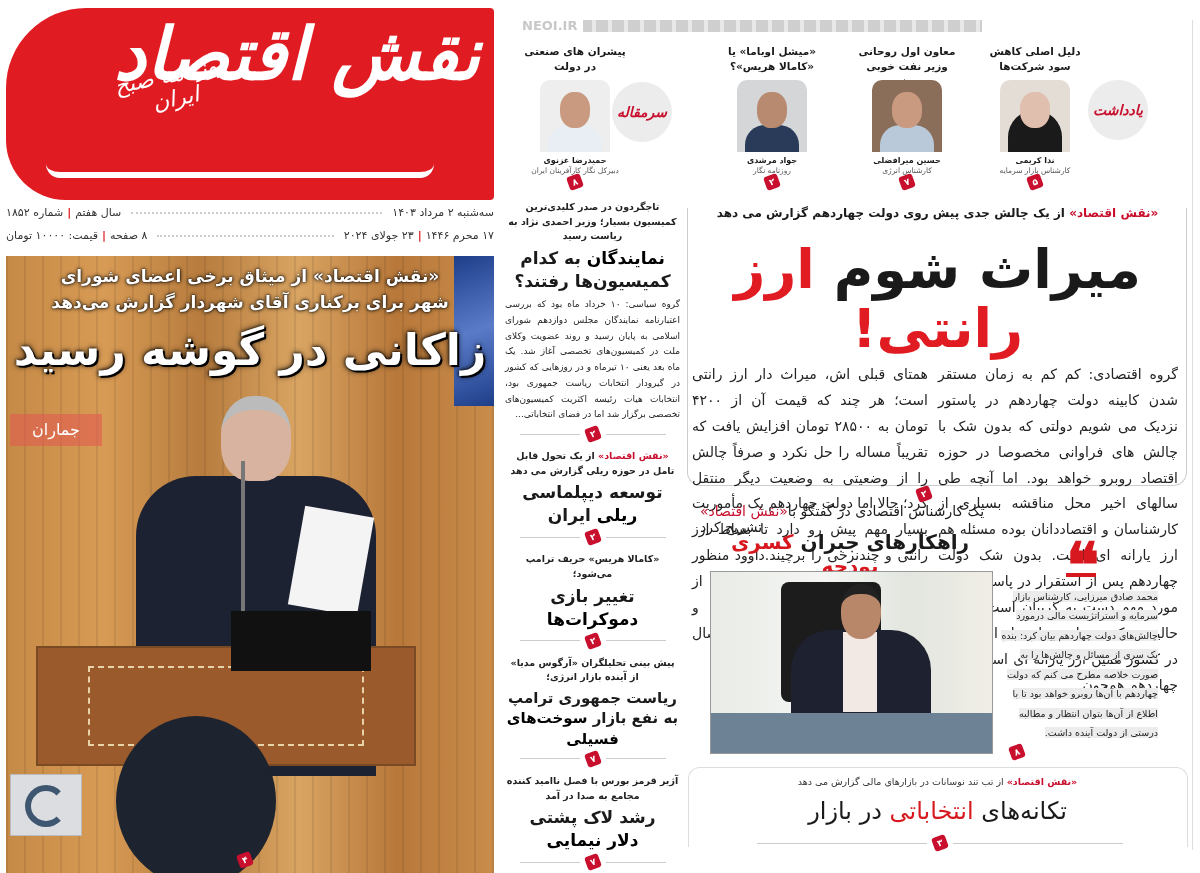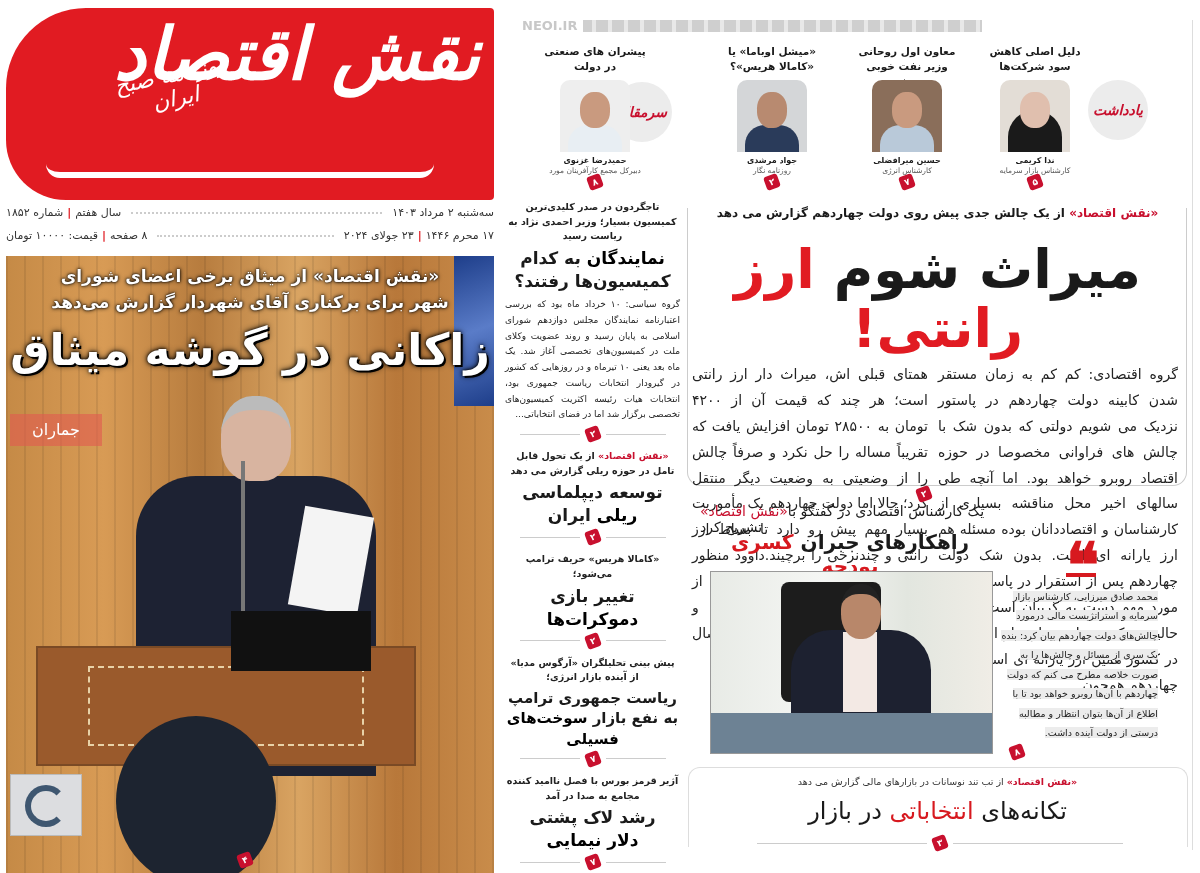--- a/index.html
+++ b/index.html
@@ -132,21 +132,21 @@
     <div class="head"></div>
     <div class="mic"></div>
     <div class="paper"></div>
   </div>
   <div class="podium">
       <div class="orn"></div>
     </div>
   <div class="laptop"></div>
   <div class="crowd-head"></div>
   <div class="kicker rtl" style="padding:0 40px;">«نقش اقتصاد» از میثاق برخی اعضای شورای شهر برای برکناری آقای شهردار گزارش می‌دهد</div>
-  <div class="headline rtl">زاکانی در گوشه میثاق</div>
+  <div class="headline rtl">زاکانی در گوشه رسید</div>
   <div class="watermark rtl">جماران</div>
   <div class="logo-box">
       <div class="ring"></div>
     </div>
 </div>
 <div class="abs" style="left:238px; top:848px;">
   <span class="pg">۴</span>
 </div>
 
 <div class="abs neoi-bar">
@@ -186,28 +186,28 @@
   <div class="photo" style="background:#d4d6d8;">
       <div class="torso" style="background:#2a3b5a;"></div>
       <div class="face" style="background:#b88a70;"></div>
     </div>
   <div class="name">جواد مرشدی</div>
   <div class="role">روزنامه نگار</div>
   <div class="pg-line">
       <span class="pg">۲</span>
     </div>
 </div>
-<div class="abs column-card rtl" style="left:520px; top:44px; width:110px;margin-left:20px;">
+<div class="abs column-card rtl" style="left:520px; top:44px; width:110px;">
   <div class="kicker">پیشران های صنعتی در دولت</div>
   <div class="photo" style="background:#eee;">
       <div class="torso" style="background:#e8eef3;"></div>
       <div class="face"></div>
     </div>
   <div class="name">حمیدرضا غزنوی</div>
-  <div class="role">دبیرکل مجمع کارآفرینان مورد</div>
+  <div class="role">دبیرکل نگار کارآفرینان ایران</div>
   <div class="pg-line">
       <span class="pg">۸</span>
     </div>
 </div>
 
 <div class="abs mid-col rtl">
   <div class="item">
     <div class="kicker">تاجگردون در صدر کلیدی‌ترین کمیسیون بسیار؛ وزیر احمدی نژاد به ریاست رسید</div>
     <div class="hl"><span class="red">نمایندگان</span> <span>به کدام کمیسیون‌ها رفتند؟</span></div>
     <div class="body">گروه سیاسی: ۱۰ خرداد ماه بود که بررسی اعتبارنامه نمایندگان مجلس دوازدهم شورای اسلامی به پایان رسید و روند عضویت وکلای ملت در کمیسیون‌های تخصصی آغاز شد. یک ماه بعد یعنی ۱۰ تیرماه و در روزهایی که کشور در گیرودار انتخابات ریاست جمهوری بود، انتخابات هیات رئیسه اکثریت کمیسیون‌های تخصصی برگزار شد اما در فضای انتخاباتی...</div>

